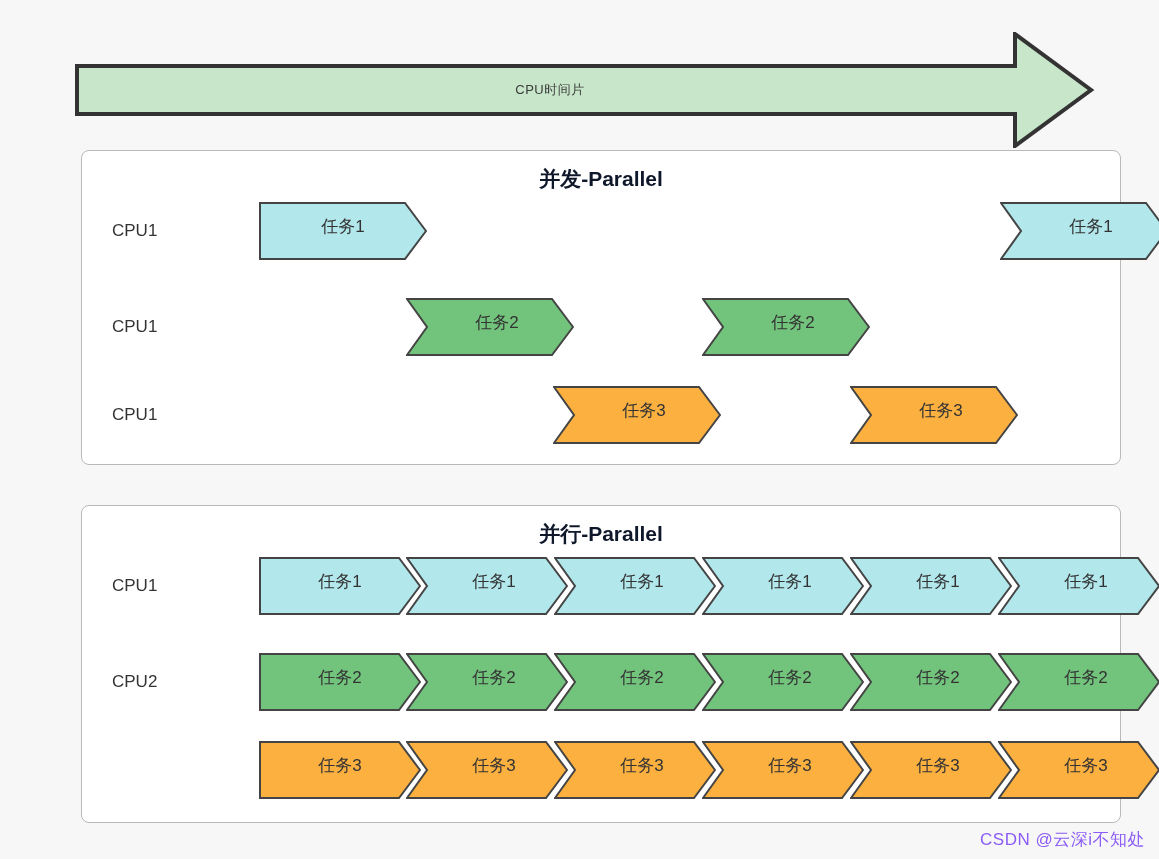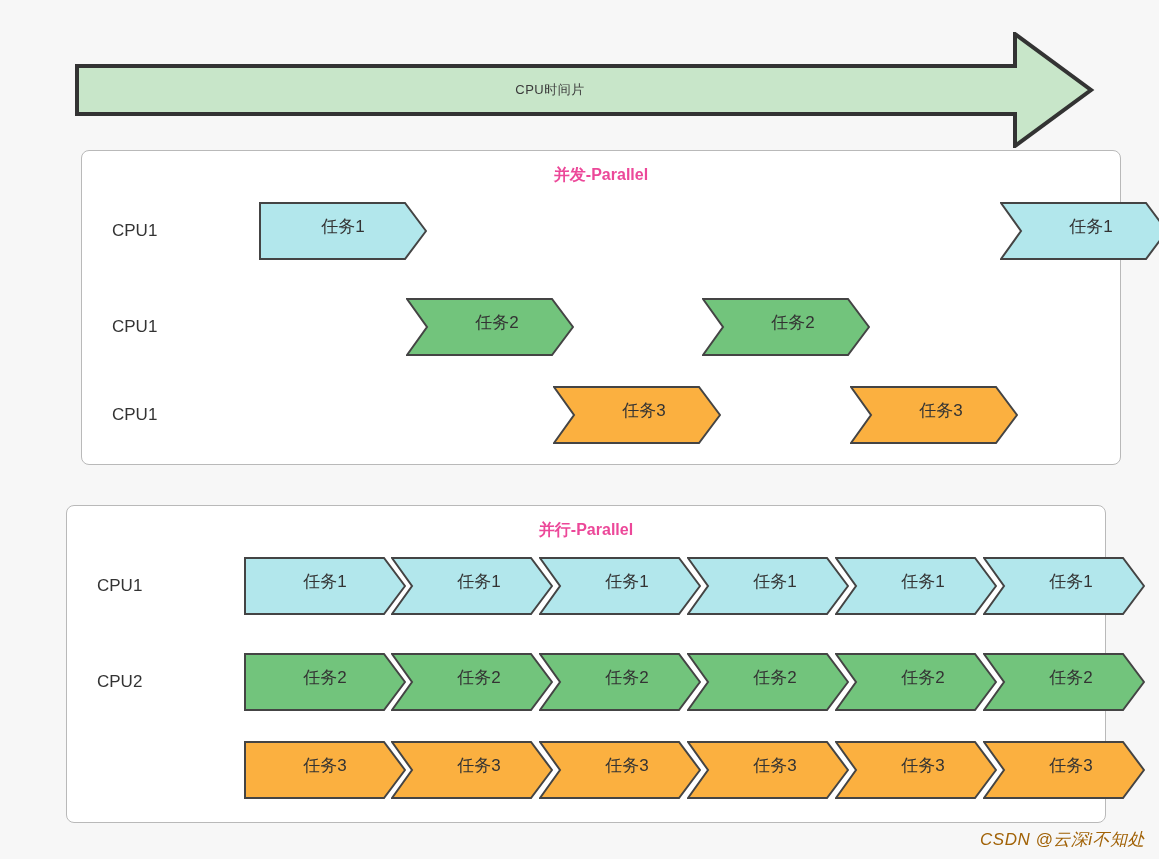--- a/index.html
+++ b/index.html
@@ -35,29 +35,29 @@
   }
 
   
   .panel {
     position: absolute;
     background: #ffffff;
     border: 1px solid #b9b9b9;
     border-radius: 8px;
   }
   #panel-concurrent { left: 81px; top: 150px; width: 1040px; height: 315px; }
-  #panel-parallel   { left: 66px; top: 505px; width: 1040px; height: 318px; }
+  #panel-parallel   { left: 81px; top: 505px; width: 1040px; height: 318px; }
 
   .panel-title {
     position: absolute;
     left: 0; right: 0; top: 14px;
     text-align: center;
-    font-size: 16px;
+    font-size: 21px;
     font-weight: bold;
-    color: #ec4899;
+    color: #0f172a;
   }
 
   
   .cpu-row {
     position: absolute;
     left: 0; right: 0;
     height: 64px;
   }
   .cpu-label {
     position: absolute;
@@ -101,23 +101,22 @@
     z-index: 2;
     padding-left: 14px;
   }
   .chev.flat .chev-text { padding-left: 0; }
 
   .wm {
     position: absolute;
     right: 14px;
     bottom: 8px;
     font-size: 17px;
-    color: #a16207;
+    color: #8b5cf6;
     letter-spacing: .5px;
-    font-style: italic;
   }
 </style>
 </head>
 <body style="background: rgb(247, 247, 247);">
 
 <div id="timeline-arrow">
   <svg width="1020" height="116" viewBox="0 0 1020 116">
     <polygon id="tl-poly" points="2,34 940,34 940,2 1016,58 940,114 940,82 2,82" stroke-width="4" stroke-linejoin="miter" fill="#c8e6c9" stroke="#333333"></polygon>
   </svg>
   <div class="arrow-label">CPU时间片</div>

